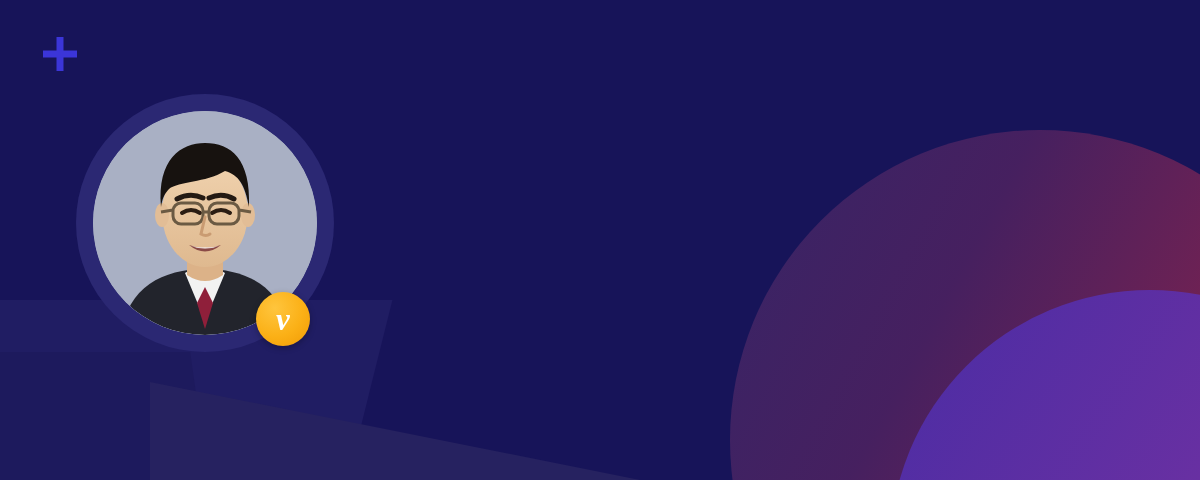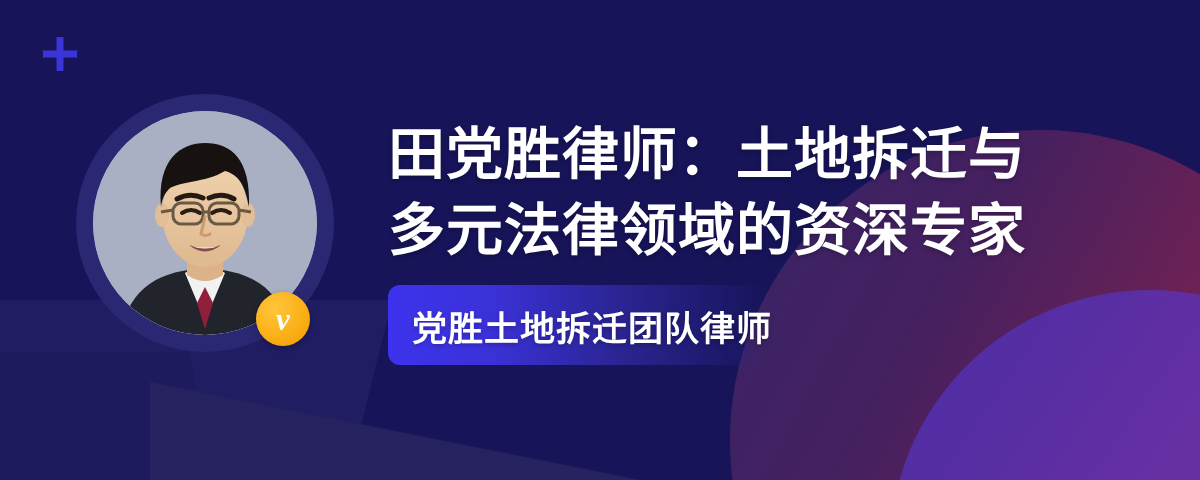--- a/index.html
+++ b/index.html
@@ -202,21 +202,14 @@
           <path d="M96 134 q16 13 32 0 q-16 6 -32 0 Z" fill="#8a4a46"></path>
           <path d="M98 135 q14 5 28 0 q-14 3 -28 0 Z" fill="#ffffff"></path>
         </g>
       </svg>
     </div>
     <div class="verified-badge">
       <span>v</span>
     </div>
   </div>
 
-  <div class="content">
-    <h1 class="headline">田党胜律师：土地拆迁与</h1>
-    <h1 class="headline">多元法律领域的资深专家</h1>
-    <div class="subtitle-badge">
-      <span class="subtitle-text">党胜土地拆迁团队律师</span>
-    </div>
-  </div>
 
 </div>
 
 </body></html>

